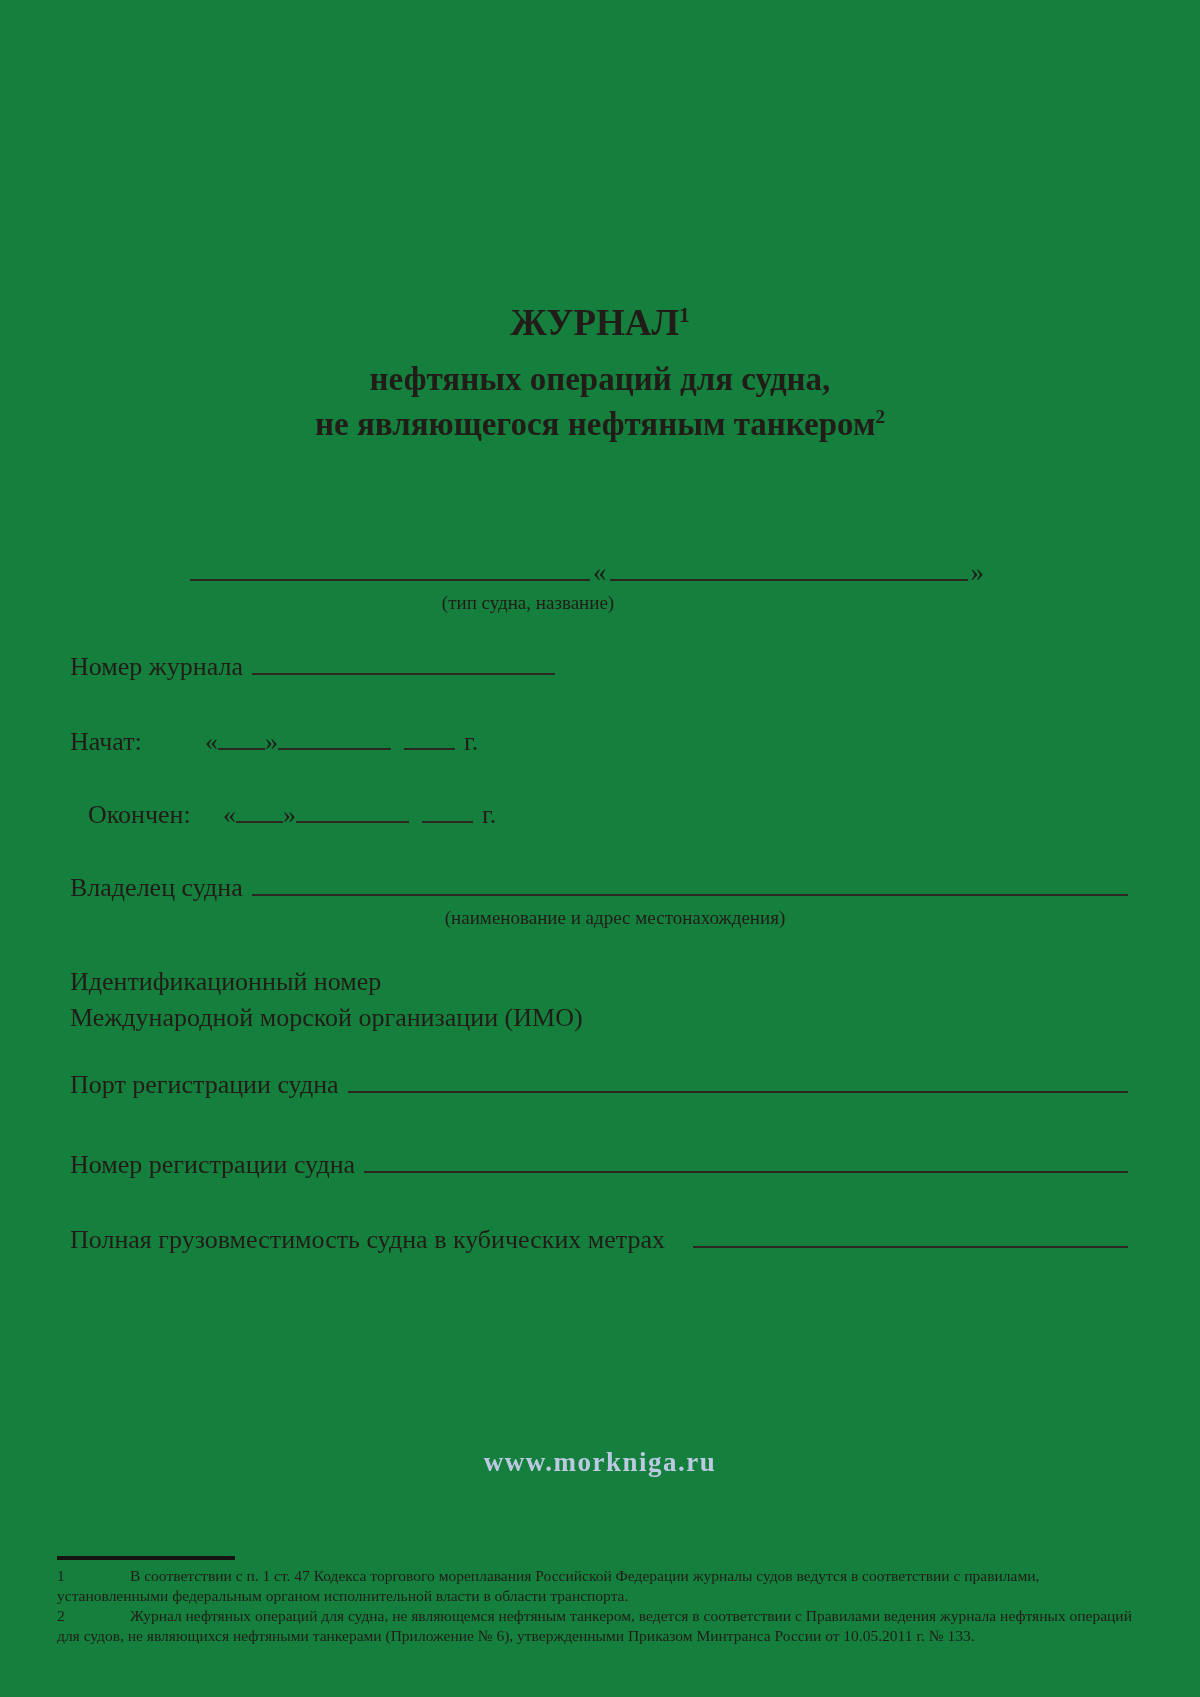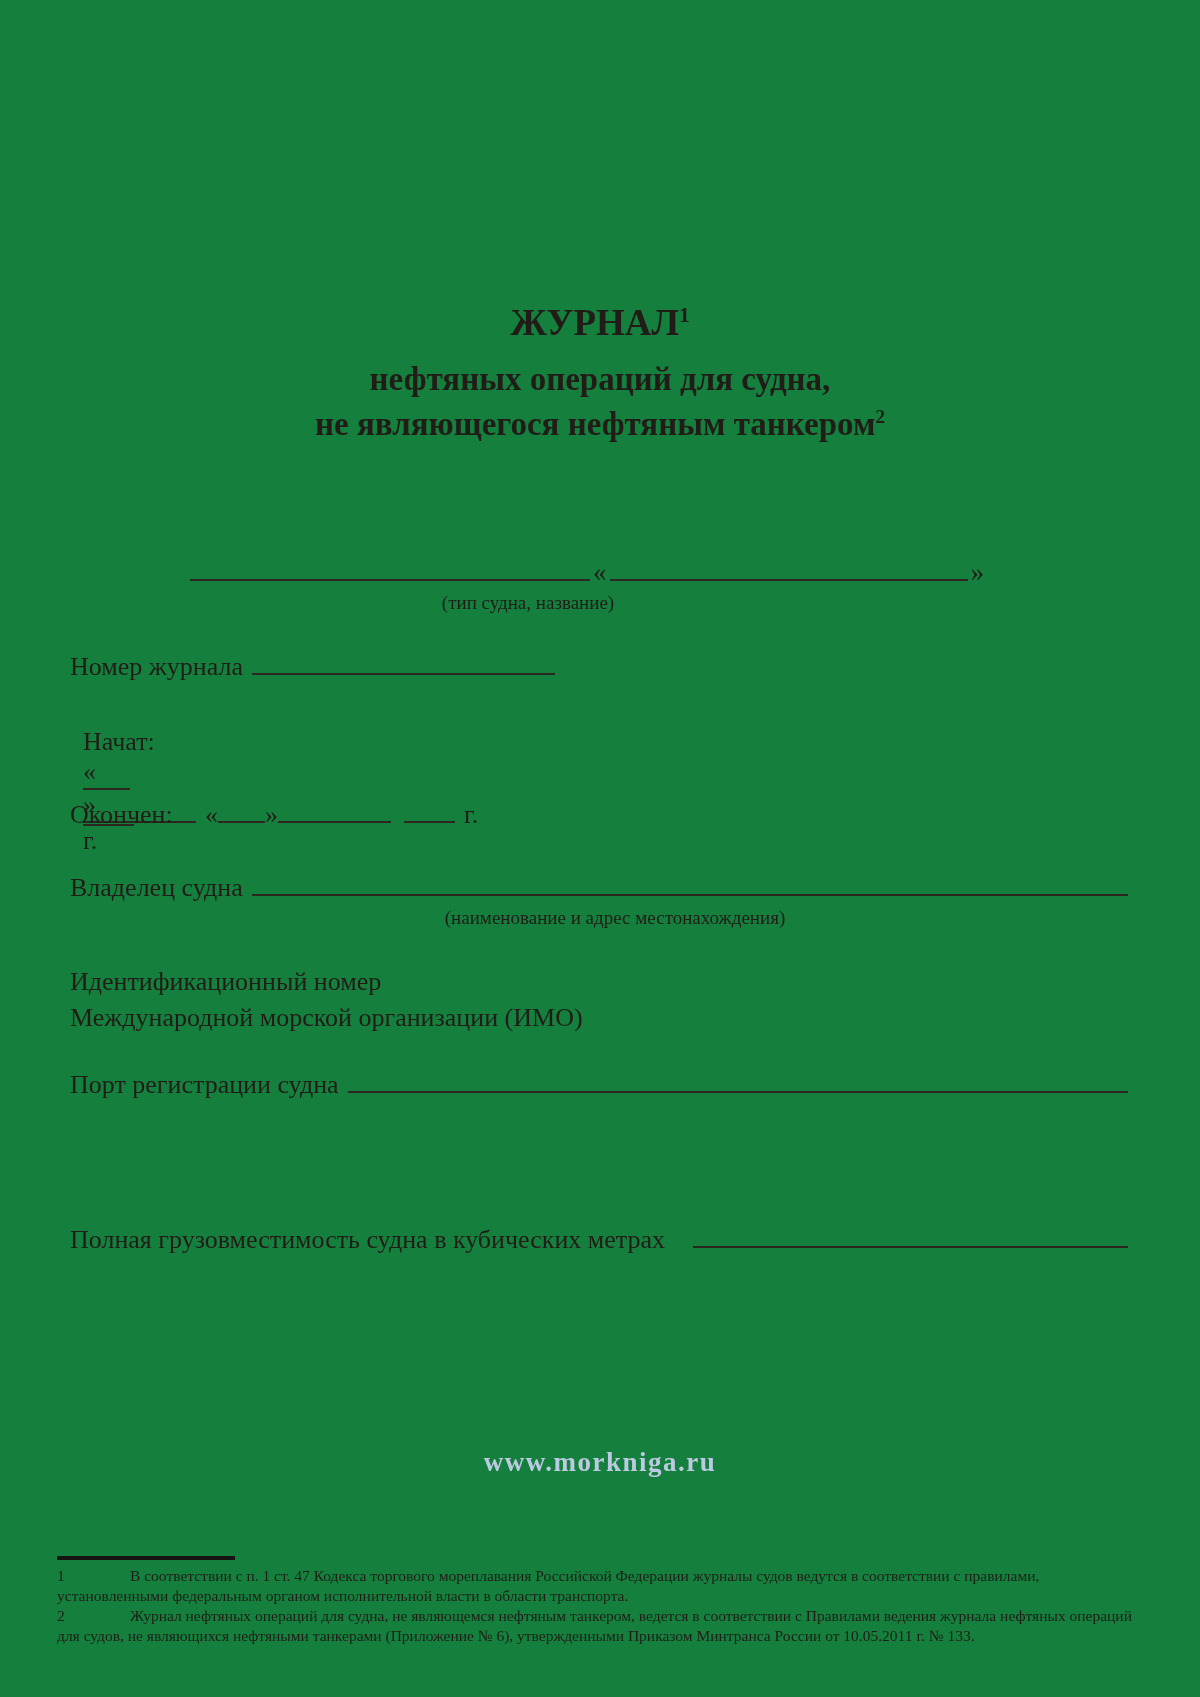--- a/index.html
+++ b/index.html
@@ -68,22 +68,22 @@
   .row {
     position: absolute;
     left: 70px;
     right: 72px;
     font-size: 26px;
     display: flex;
     align-items: baseline;
     white-space: pre;
   }
   .row-journal  { top: 652px; }
-  .row-started  { top: 727px; flex-direction: column; }
-  .row-finished { top: 800px; }
+  .row-started  { top: 727px; }
+  .row-finished { top: 800px; margin-left: 18px; }
   .row-owner    { top: 873px; }
   .row-imo1     { top: 967px; }
   .row-imo2     { top: 1003px; flex-direction: column; }
   .row-port     { top: 1070px; justify-content: center; }
   .row-reg      { top: 1150px; }
   .row-cap      { top: 1225px; gap: 28px; }
   .lbl-date { display: inline-block; width: 135px; }
   .pad-r { padding-right: 9px; }
   .b-day  { width: 47px; }
   .b-month{ width: 113px; }
@@ -141,20 +141,21 @@
   <div class="row row-finished"><span class="lbl-date">Окончен:</span><span>«</span><span class="blank b-day"></span><span>»</span><span class="blank b-month"></span><span class="blank b-year"></span><span class="year-suffix">г.</span></div>
 
   <div class="row row-owner"><span class="pad-r">Владелец судна</span><span class="fill"></span></div>
   <div class="small-caption owner-caption">(наименование и адрес местонахождения)</div>
 
   <div class="row row-imo1">Идентификационный номер</div>
   <div class="row row-imo2"><span>Международной морской организации (ИМО)</span><span class="fill"></span></div>
 
   <div class="row row-port"><span class="pad-r">Порт регистрации судна</span><span class="fill"></span></div>
 
+  <div class="row row-reg"><span class="pad-r">Номер регистрации судна</span><span class="fill"></span></div>
 
   <div class="row row-cap"><span>Полная грузовместимость судна в кубических метрах</span><span class="fill"></span></div>
 
   <div class="watermark">www.morkniga.ru</div>
 
   <div class="fn-rule"></div>
   <div class="footnotes">
     <p class="footnote"><span class="fn-num">1</span><span>В соответствии с п. 1 ст. 47 Кодекса торгового мореплавания Российской Федерации журналы судов ведутся в соответствии с правилами, установленными федеральным органом исполнительной власти в области транспорта.</span></p>
     <p class="footnote"><span class="fn-num">2</span><span>Журнал нефтяных операций для судна, не являющемся нефтяным танкером, ведется в соответствии с Правилами ведения журнала нефтяных операций для судов, не являющихся нефтяными танкерами (Приложение № 6), утвержденными Приказом Минтранса России от 10.05.2011 г. № 133.</span></p>
   </div>

